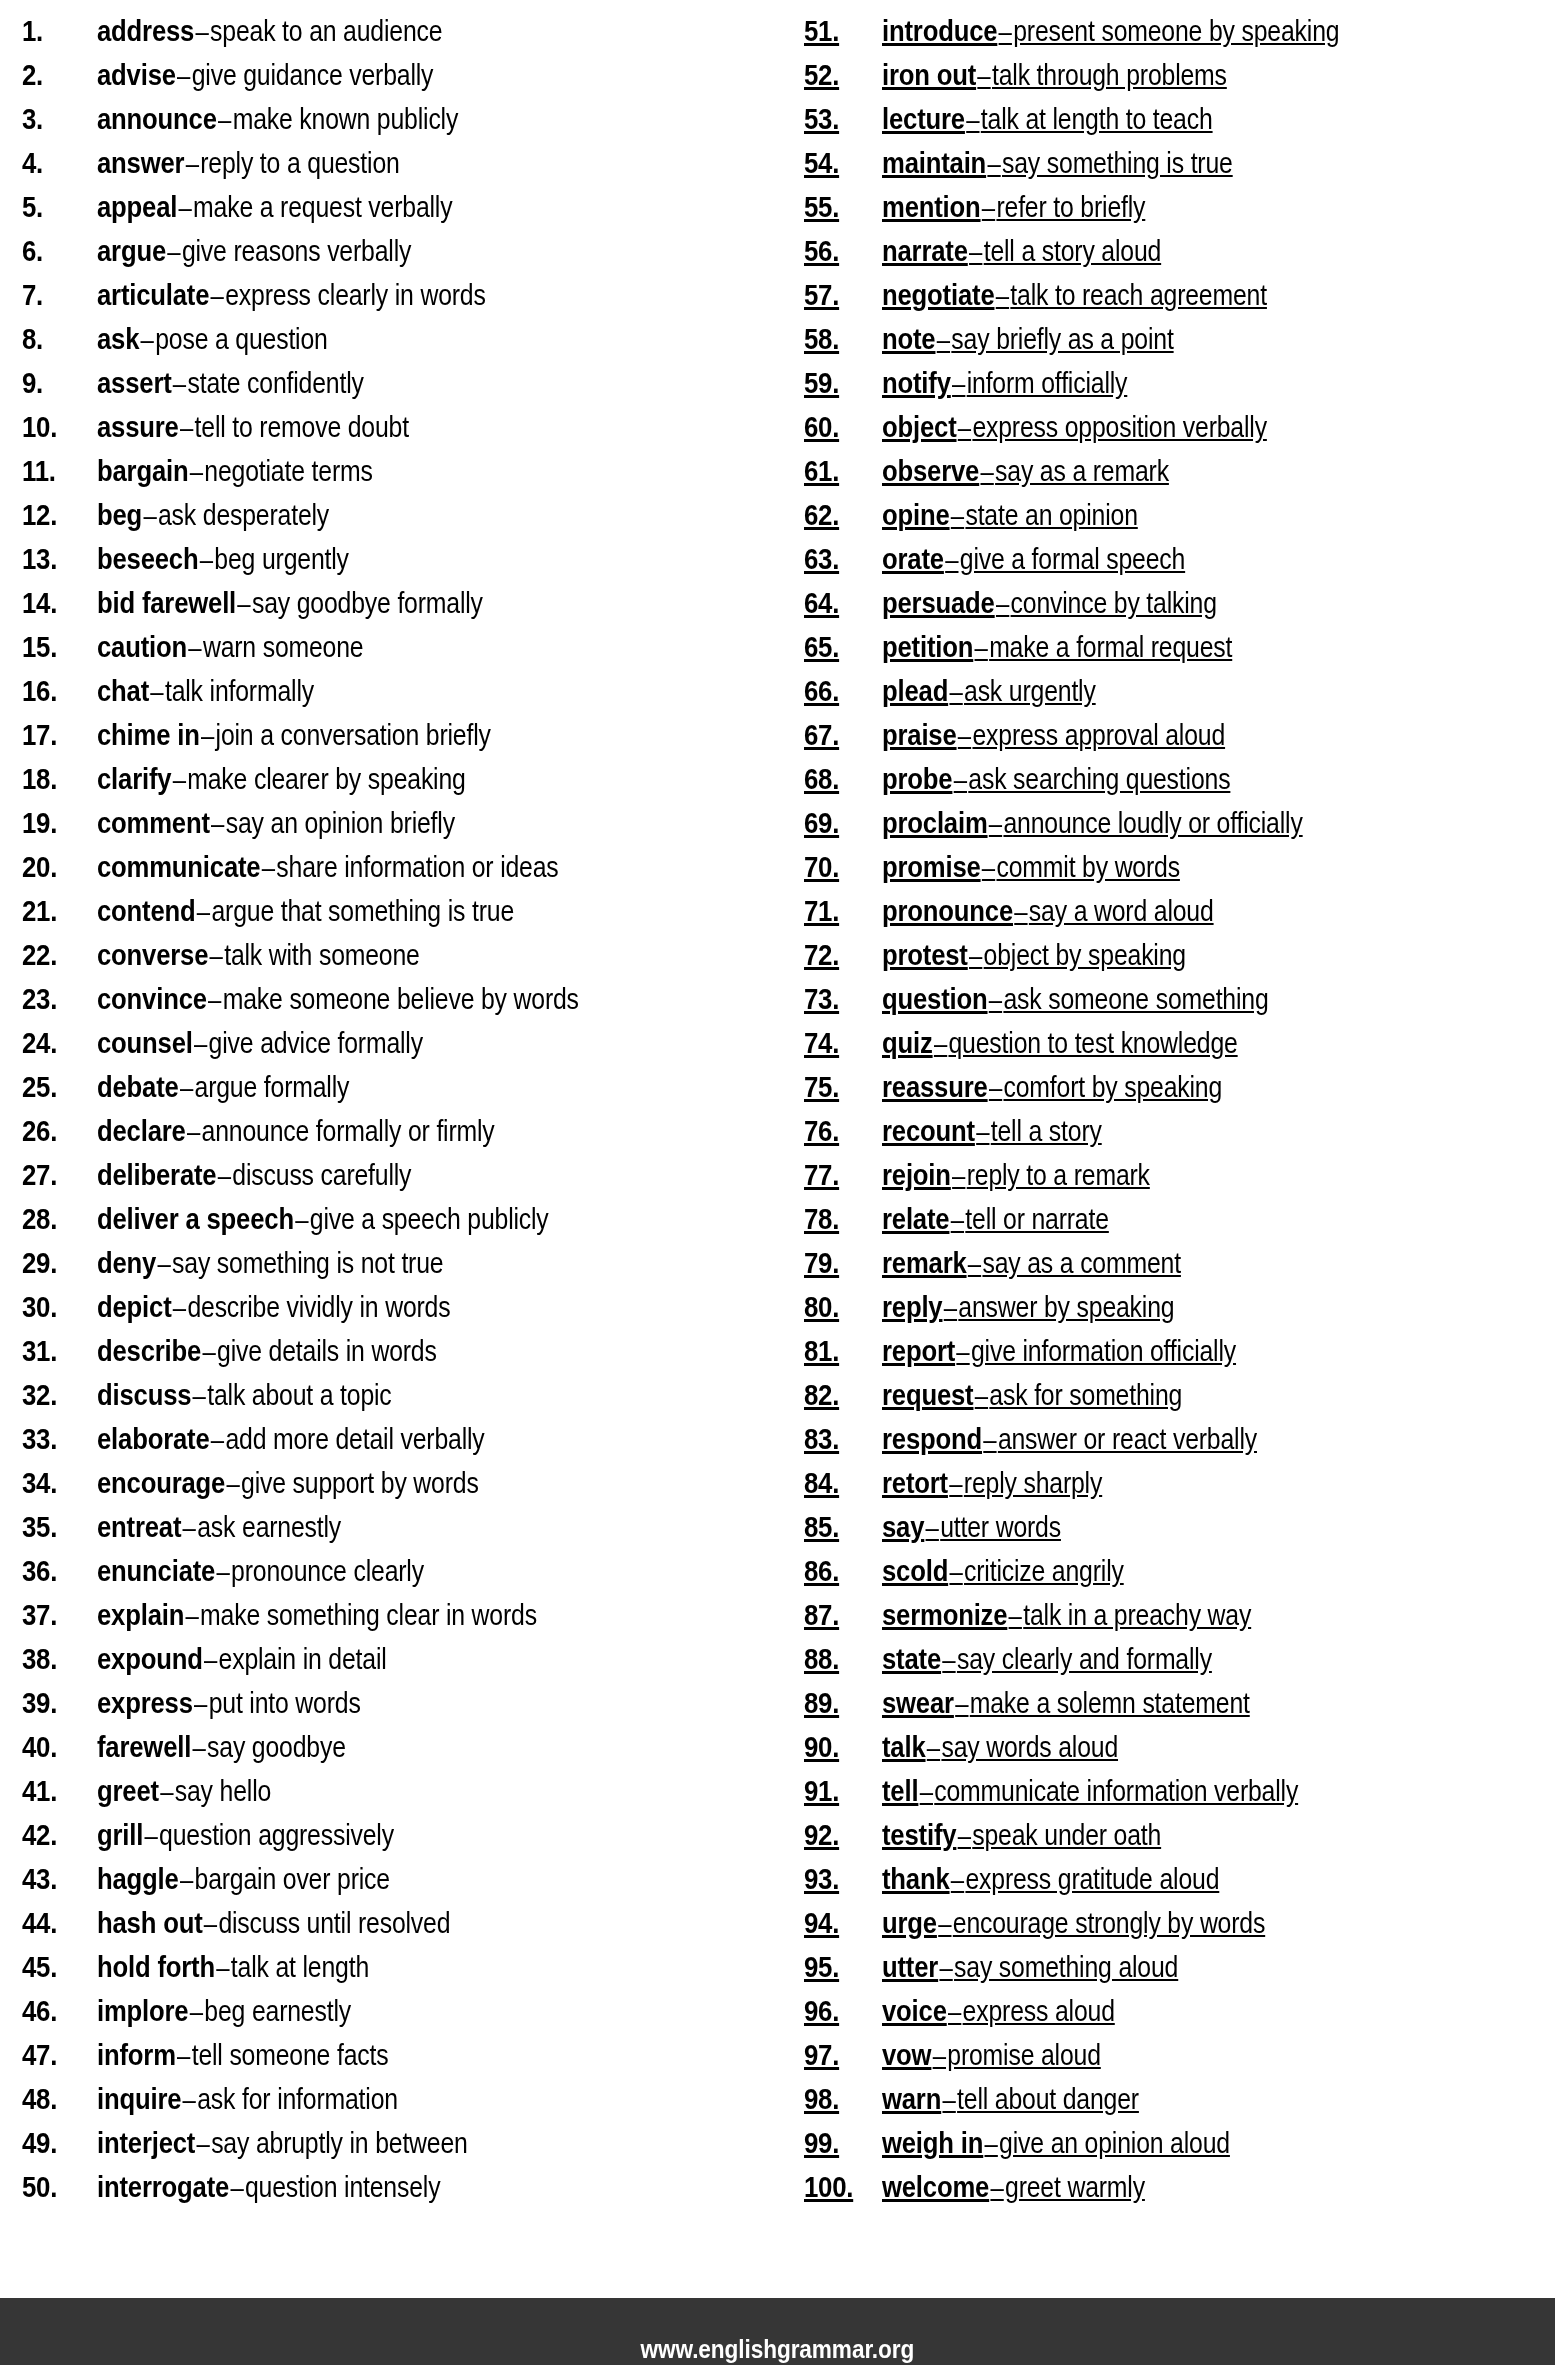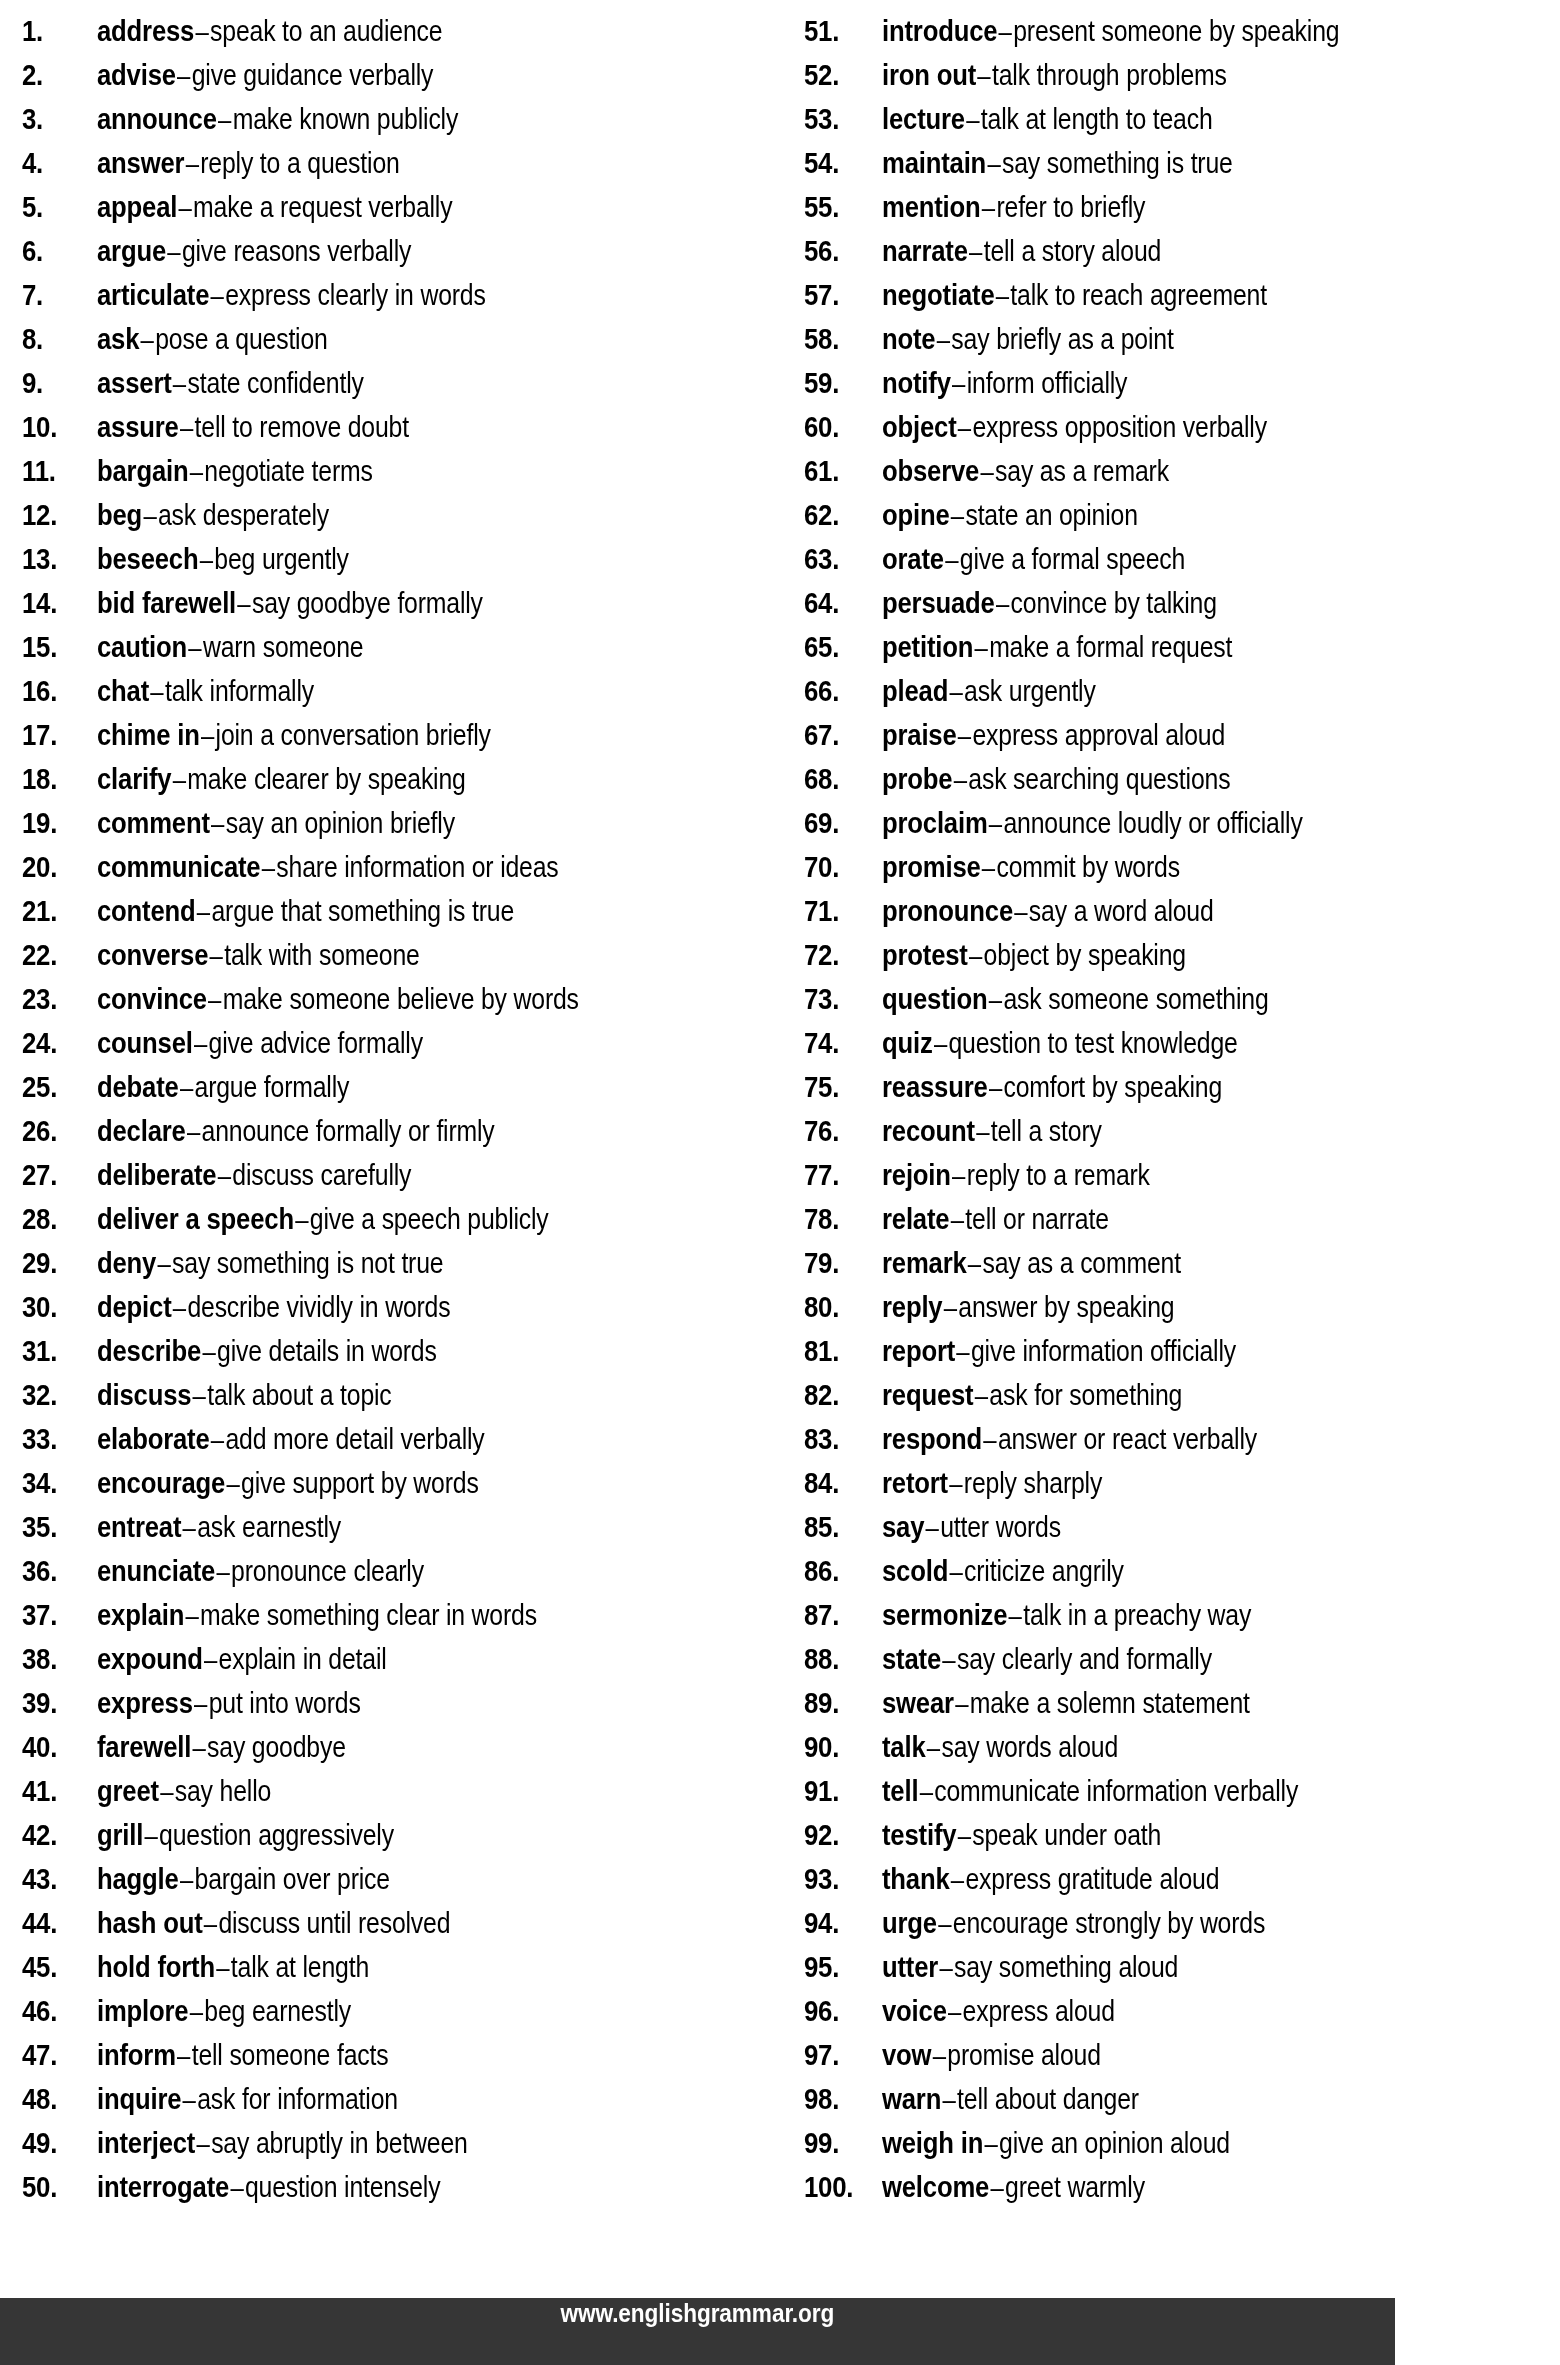--- a/index.html
+++ b/index.html
@@ -32,21 +32,21 @@
     flex-direction: row;
     width: 1561px;
   }
 
   .col {
     width: 780px;
     box-sizing: border-box;
   }
 
   .col-left  { padding-left: 22.4px; }
-  .col-right { padding-left: 24px; }
+  .col-right { padding-left: 24px; text-decoration: underline; }
 
   ol.vlist {
     list-style: none;
     margin: 0;
     padding: 0;
   }
 
   li.vocab-row {
     display: flex;
     align-items: baseline;
@@ -107,25 +107,25 @@
   .textwrap .term,
   .textwrap .dash,
   .textwrap .def {
     transform: none;
   }
 
   #footer-bar {
     position: absolute;
     left: 0;
     top: 2298px;
-    width: 1395px;
+    width: 1555px;
     height: 67px;
     background: #363636;
     display: flex;
-    align-items: flex-start;
+    align-items: flex-end;
     justify-content: center;
   }
 
   #footer-url {
     color: #ffffff;
     font-weight: bold;
     font-size: 26px;
     letter-spacing: -0.1px;
     transform: scaleX(0.87);
     transform-origin: center center;

